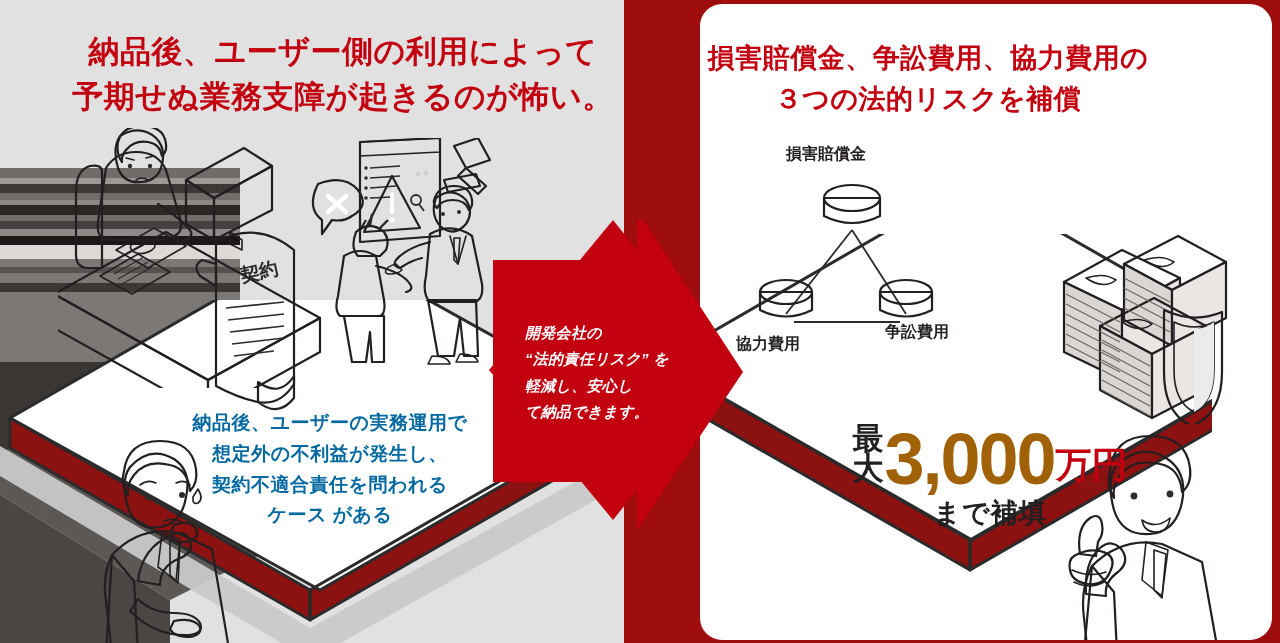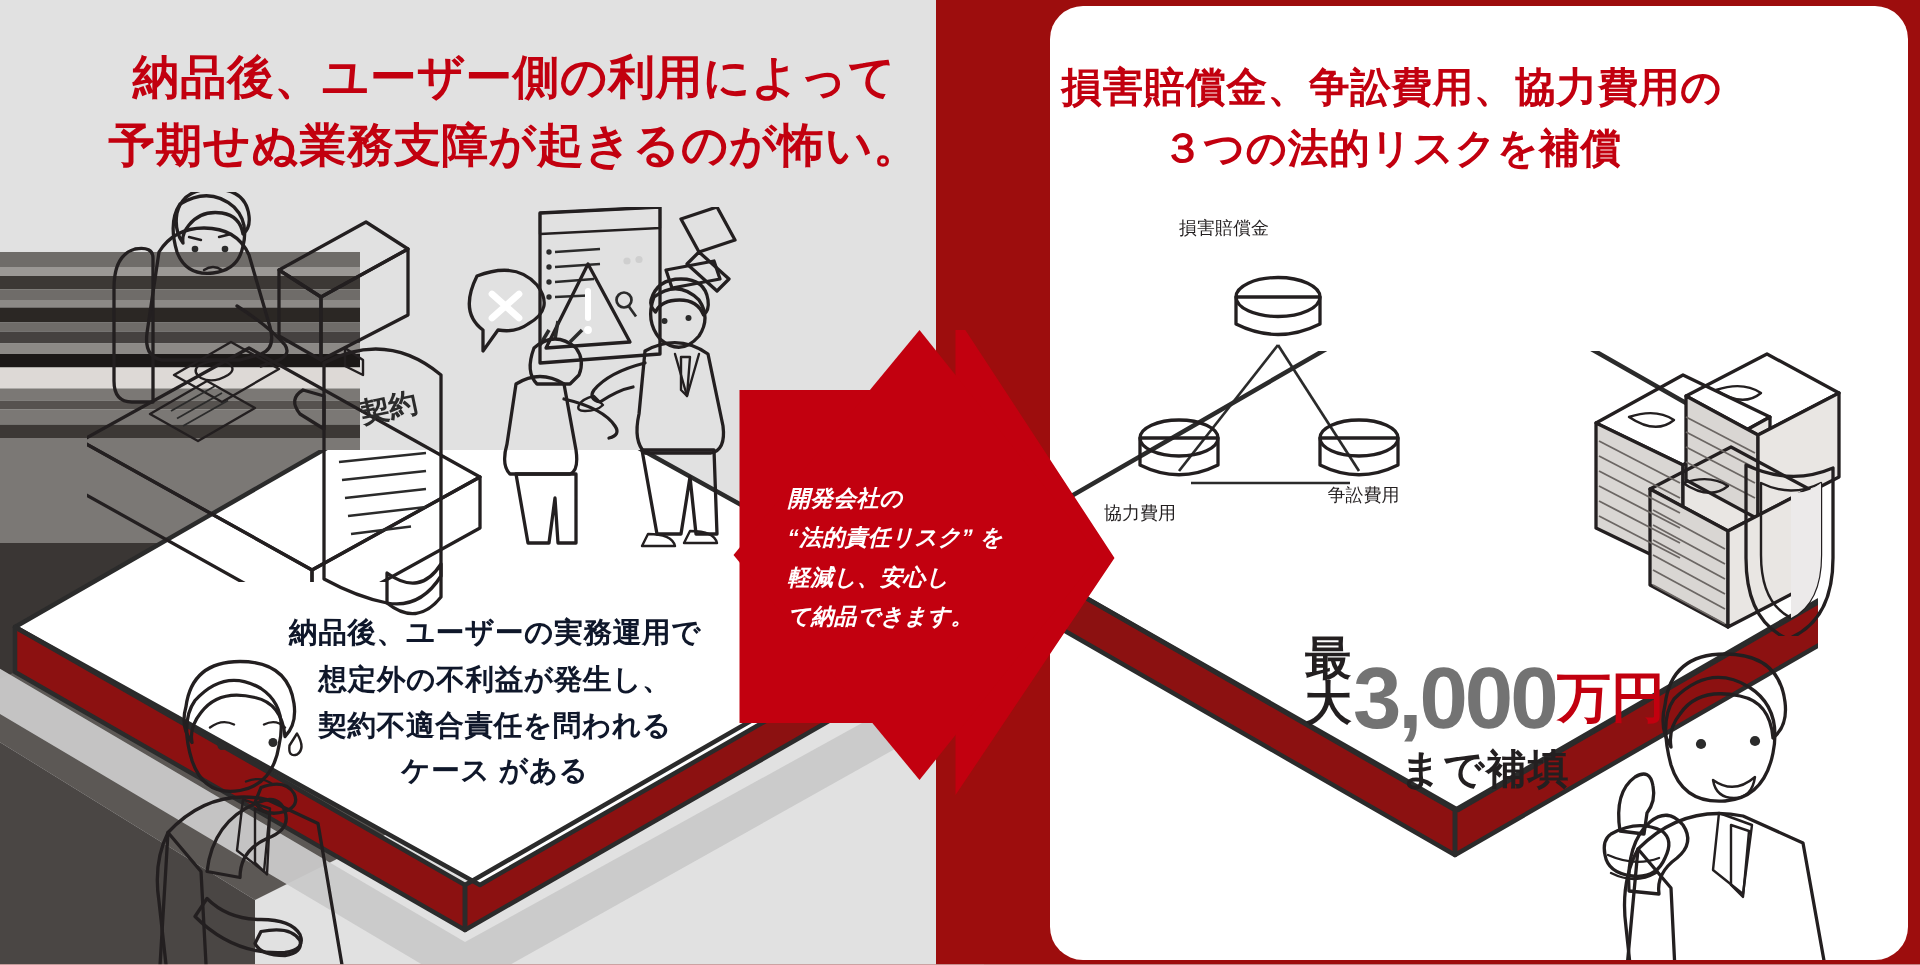--- a/index.html
+++ b/index.html
@@ -16,52 +16,52 @@
 
   .left-heading{
     position:absolute;left:0;top:30px;width:640px;text-align:center;
     color:#c2000f;font-weight:bold;font-size:31px;line-height:1.45;
     letter-spacing:0.5px;
   }
   .left-heading .ln{display:block;padding-left:46px;}
 
   .left-caption{
     position:absolute;left:120px;top:408px;width:420px;text-align:center;
-    color:#0f172a;font-weight:bold;font-size:19px;line-height:1.62;
+    color:#0369a1;font-weight:bold;font-size:19px;line-height:1.62;
     letter-spacing:0.5px;
   }
   .left-caption .ln{display:block;}
 
   
   .right-panel{position:absolute;left:624px;top:0;width:656px;height:643px;background:#9d0d0d;overflow:hidden;}
   .right-card{position:absolute;left:76px;top:4px;width:572px;height:636px;background:#fff;border-radius:22px;overflow:hidden;}
 
   .right-heading{
     position:absolute;left:0;top:34px;width:456px;text-align:center;
     color:#c2000f;font-weight:bold;font-size:27px;line-height:1.5;
     letter-spacing:0.5px;
   }
   .right-heading .ln{display:block;}
 
   
-  .node-label{position:absolute;color:#231f20;font-weight:normal;font-size:12px;white-space:nowrap;}
+  .node-label{position:absolute;color:#231f20;font-weight:bold;font-size:16px;white-space:nowrap;}
   .lbl-top{left:86px;top:140px;}
   .lbl-left{left:36px;top:318px;margin-top:12px;}
   .lbl-right{left:185px;top:318px;}
 
   
   .amount{position:absolute;left:100px;top:420px;width:380px;}
   .amount-row{display:flex;align-items:flex-end;justify-content:center;}
   .amt-prefix{
     display:inline-block;color:#231f20;font-weight:bold;font-size:31px;
     line-height:0.98;text-align:center;padding-bottom:6px;letter-spacing:0;
   }
   .amt-prefix span{display:block;}
   .amt-number{
-    color:#737373;font-weight:bold;font-size:58px;line-height:0.86;
+    color:#a16207;font-weight:bold;font-size:72px;line-height:0.86;
     letter-spacing:-2px;margin:0 1px;
   }
   .amt-unit{color:#c2000f;font-weight:bold;font-size:36px;line-height:1;padding-bottom:8px;}
   .amt-suffix{
     text-align:center;color:#231f20;font-weight:bold;font-size:27px;margin-top:4px;letter-spacing:1px;
   }
 
   
   .arrow-wrap{position:absolute;left:485px;top:220px;width:260px;height:320px;z-index:40;font-style:italic;}
   .arrow-text{

